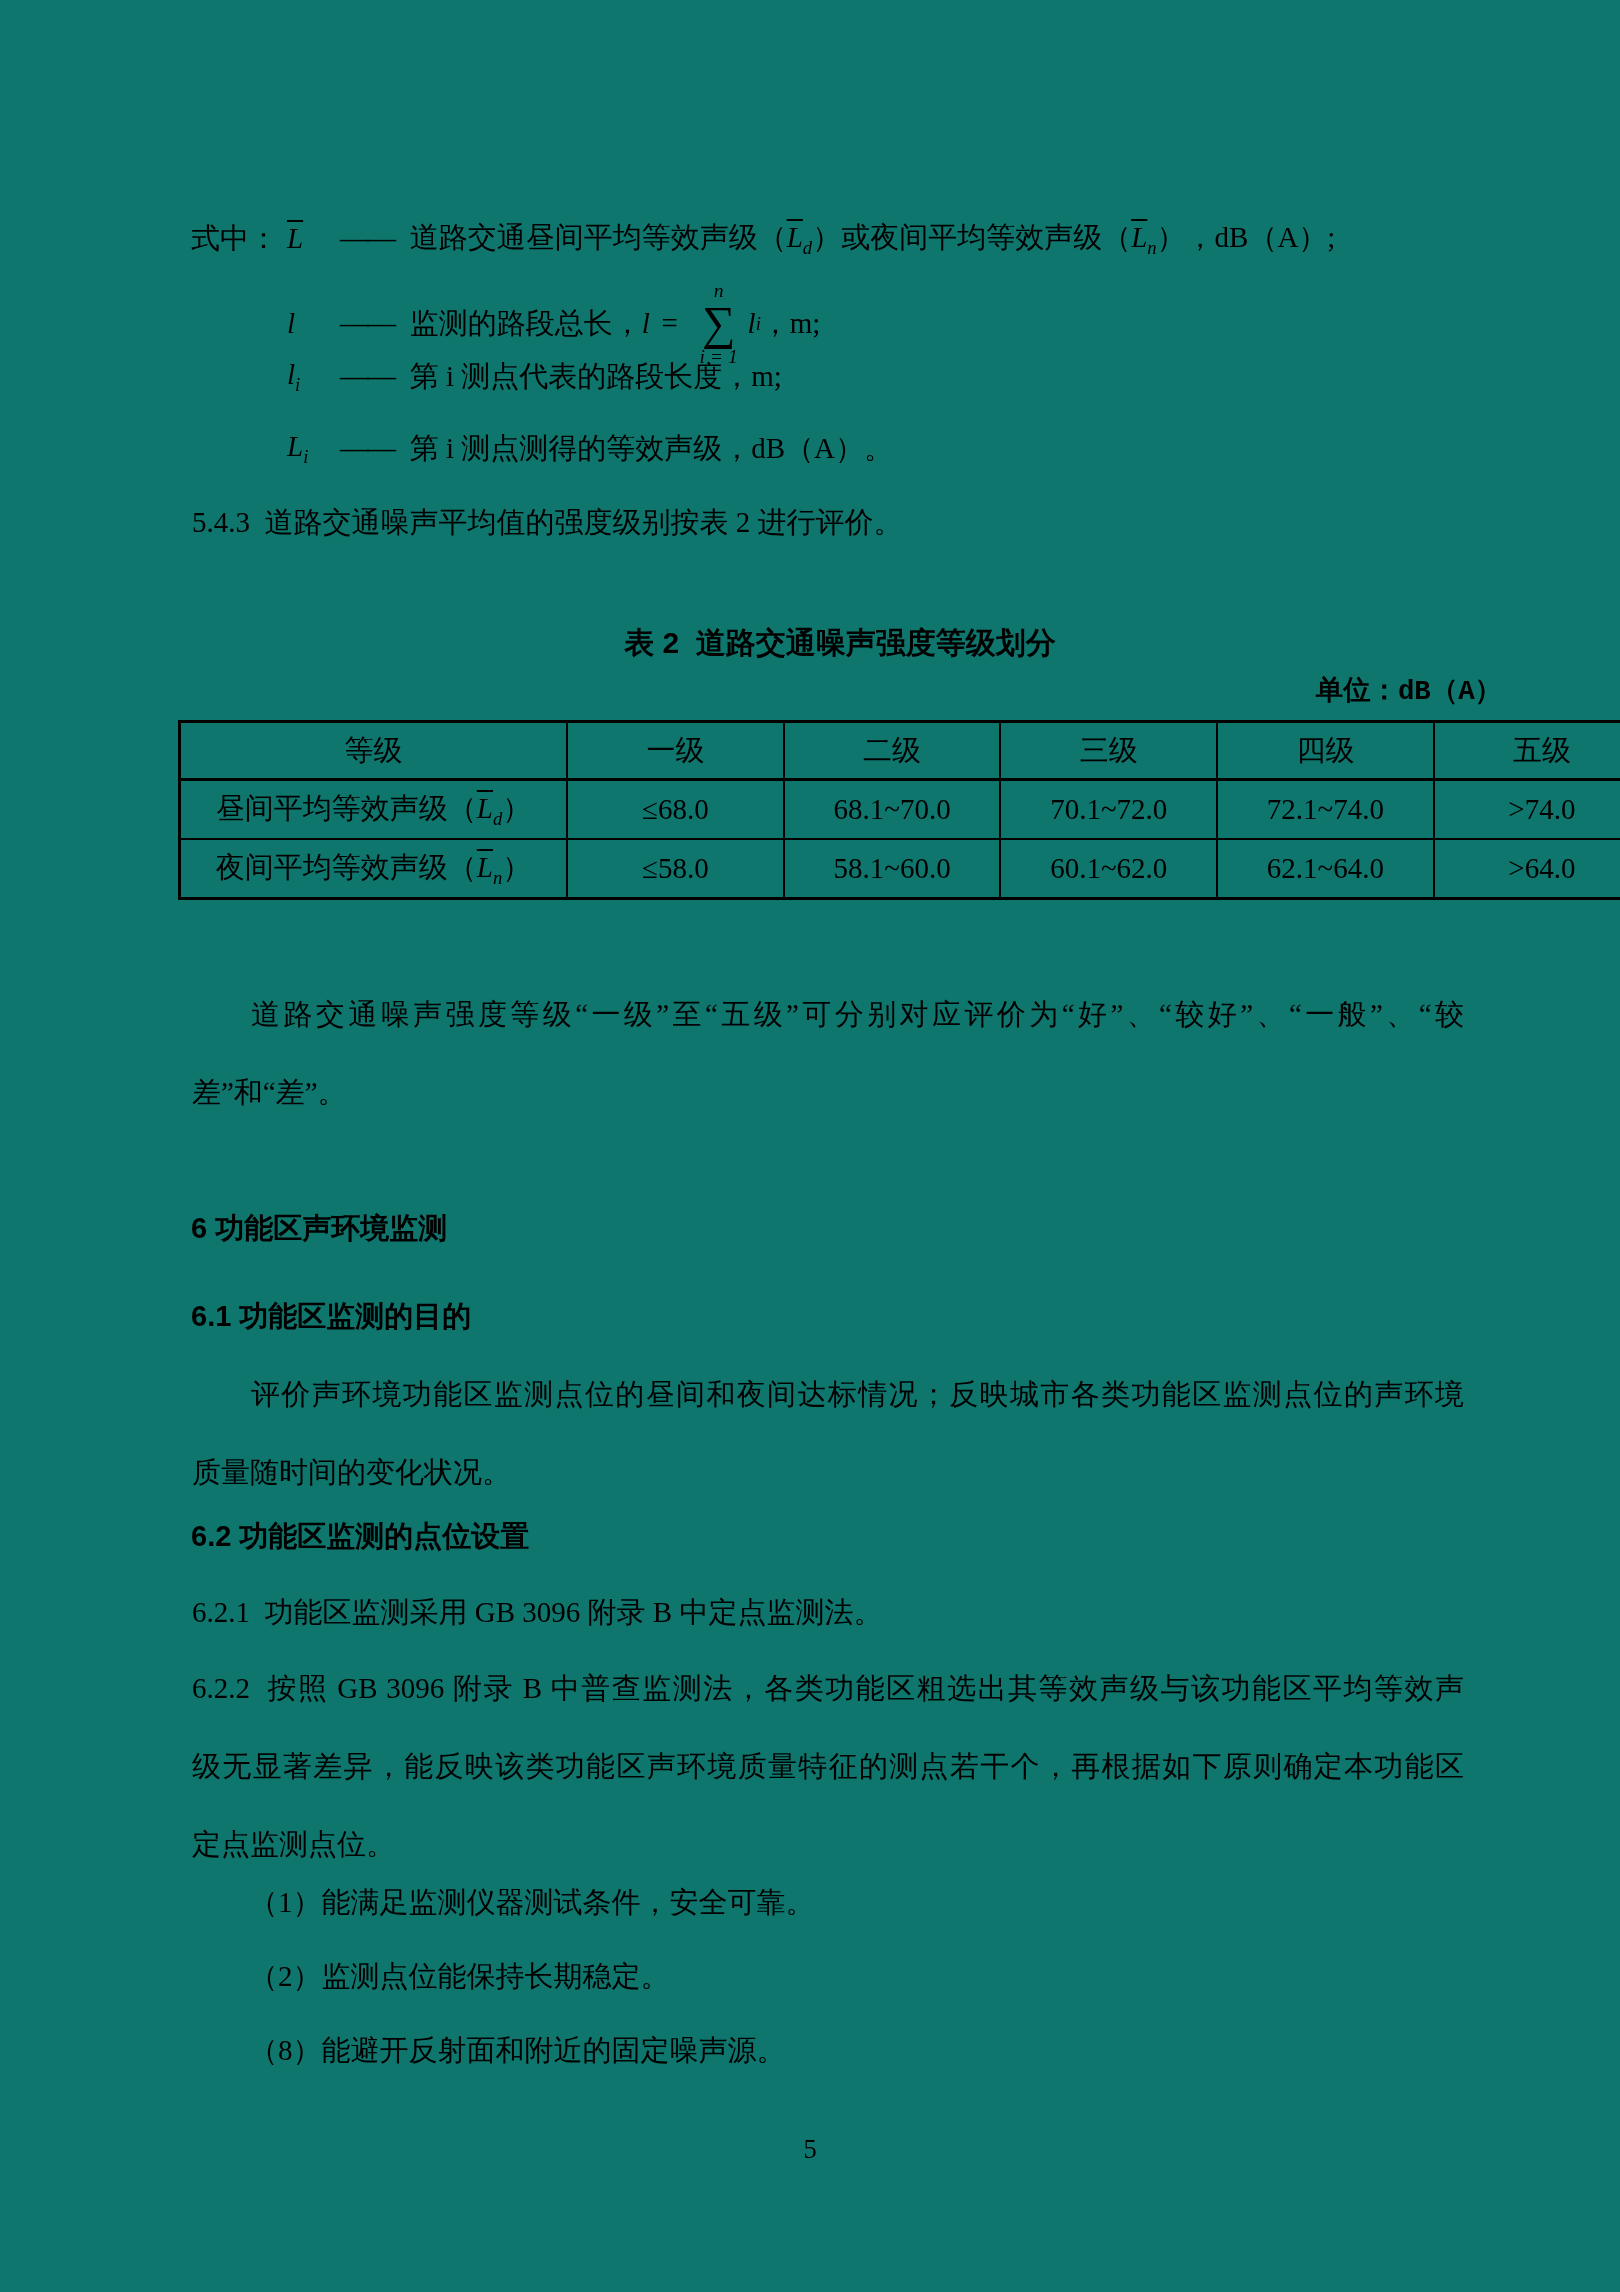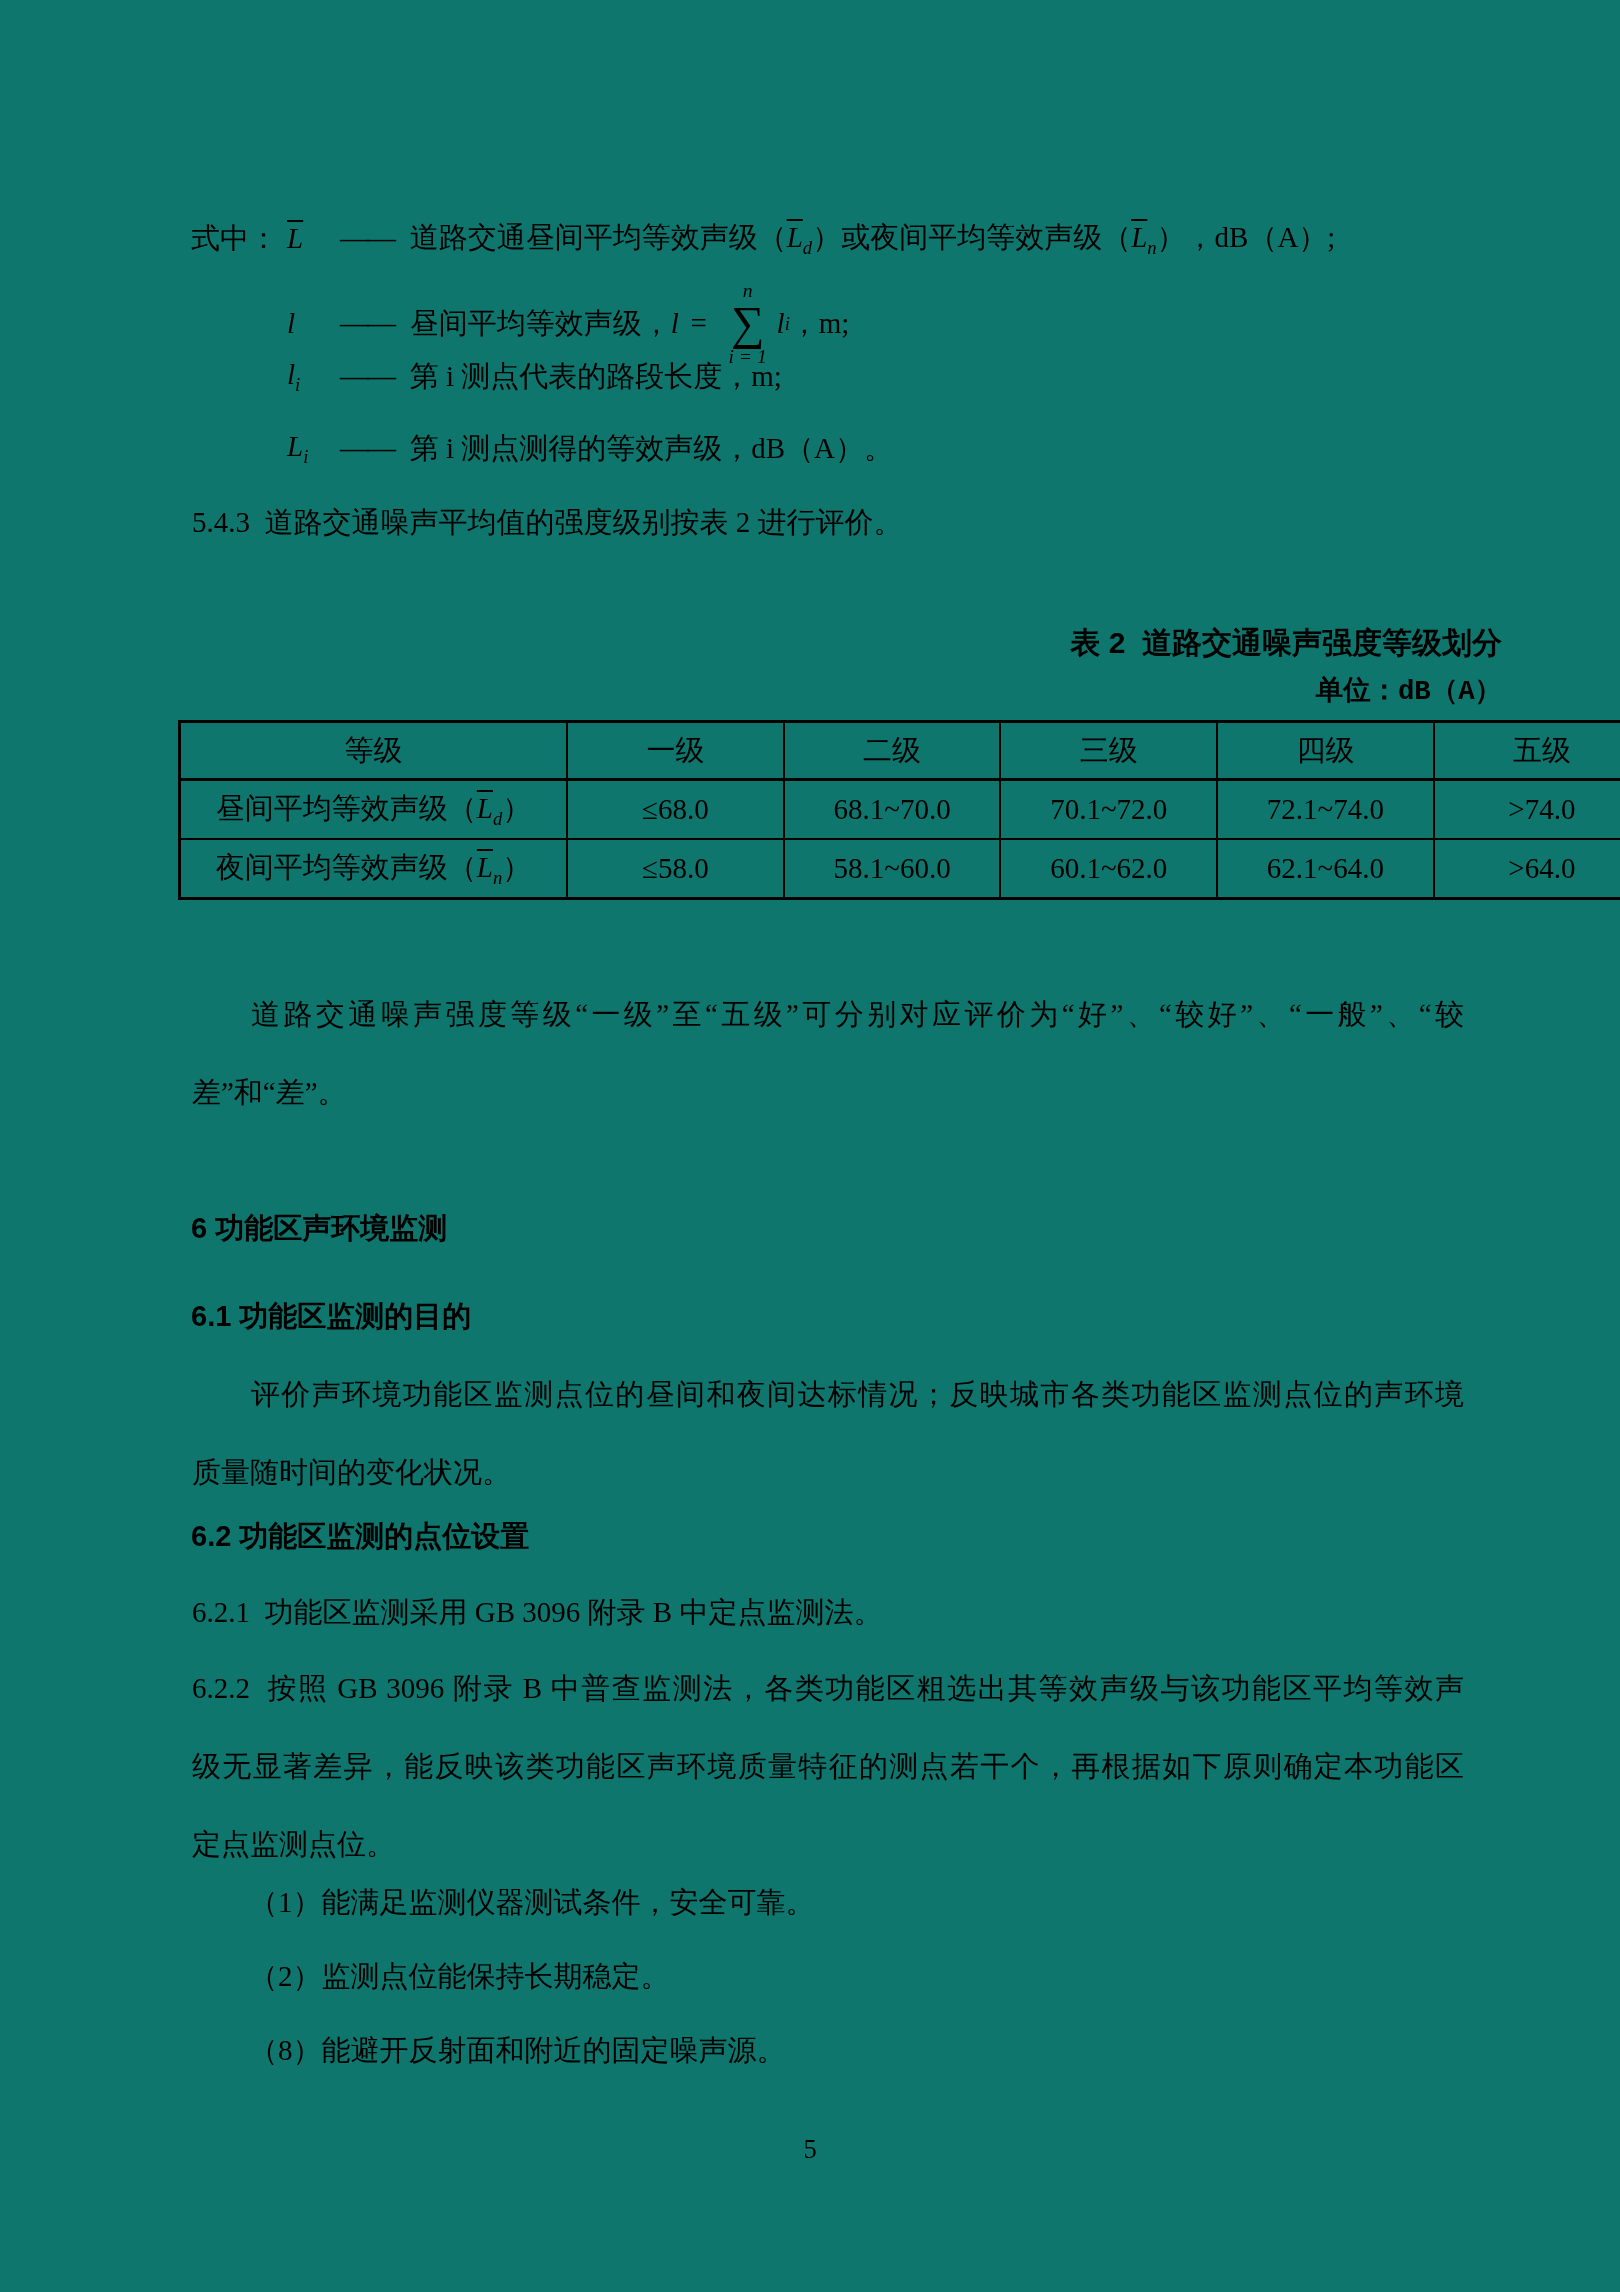--- a/index.html
+++ b/index.html
@@ -41,21 +41,21 @@
   .pline.fill { white-space:normal; text-align:justify; text-align-last:justify; }
   .ind { text-indent:59px; }
   .heading {
     position:absolute; left:191px; height:49px; line-height:49px;
     font-family:"Liberation Sans","DejaVu Sans",sans-serif;
     font-weight:bold; font-size:29px; white-space:pre;margin-top:8px;
   }
   
   .t2title {
     position:absolute; left:178px; top:618px; width:1324px; height:49px; line-height:49px;
-    text-align:right; font-family:"Liberation Sans","DejaVu Sans",sans-serif;
+    text-align:center; font-family:"Liberation Sans","DejaVu Sans",sans-serif;
     font-weight:bold; font-size:30px; white-space:pre;
   }
   .t2unit {
     position:absolute; left:178px; top:672px; width:1324px; height:39px; line-height:39px;
     text-align:right; padding-right:0;
     font-family:Liberation Mono, monospace;
     font-weight:bold; font-size:27.4px; white-space:pre; box-sizing:border-box;
   }
   table.t2 {
     position:absolute; left:178px; top:720px; width:1474px;
@@ -88,21 +88,21 @@
   <div class="defline" style="top:214px">
     <span class="lead">式中：</span>
     <span class="symbox"><span class="ov">L</span></span>
     <span class="dash">——</span>
     <span><span>道路交通昼间平均等效声级（</span><span class="ov">L</span><sub class="vs">d</sub><span>）或夜间平均等效声级（</span><span class="ov">L</span><sub class="vs">n</sub><span>），dB（A）;</span></span>
   </div>
 
   <div class="defline tall nolead" style="top:260px">
     <span class="symbox"><span class="ital">l</span></span>
     <span class="dash">——</span>
-    <span>昼间平均等效声级，</span>
+    <span>监测的路段总长，</span>
     <span class="ital">l</span>
     <span class="eq">=</span>
     <span class="sumstack">
       <span class="sumtop">n</span>
       <span class="sigma">∑</span>
       <span class="sumbot">i = 1</span>
     </span>
     <span class="ital">l</span><sub class="vs">i</sub>
     <span>，m;</span>
   </div>

